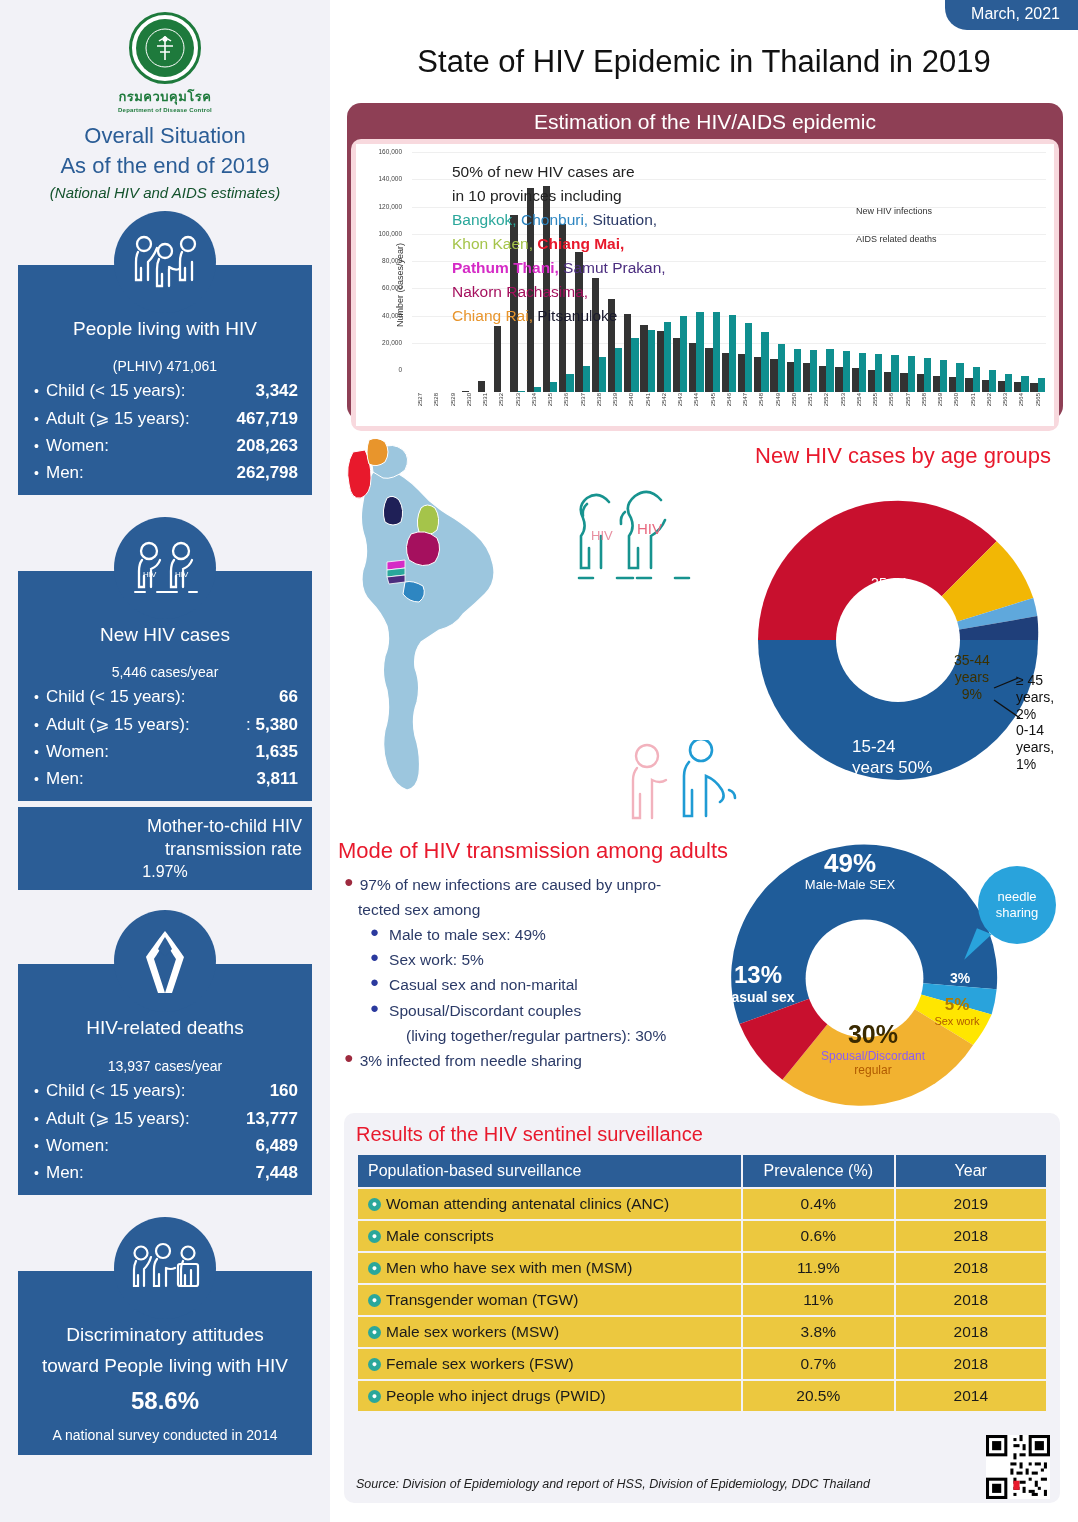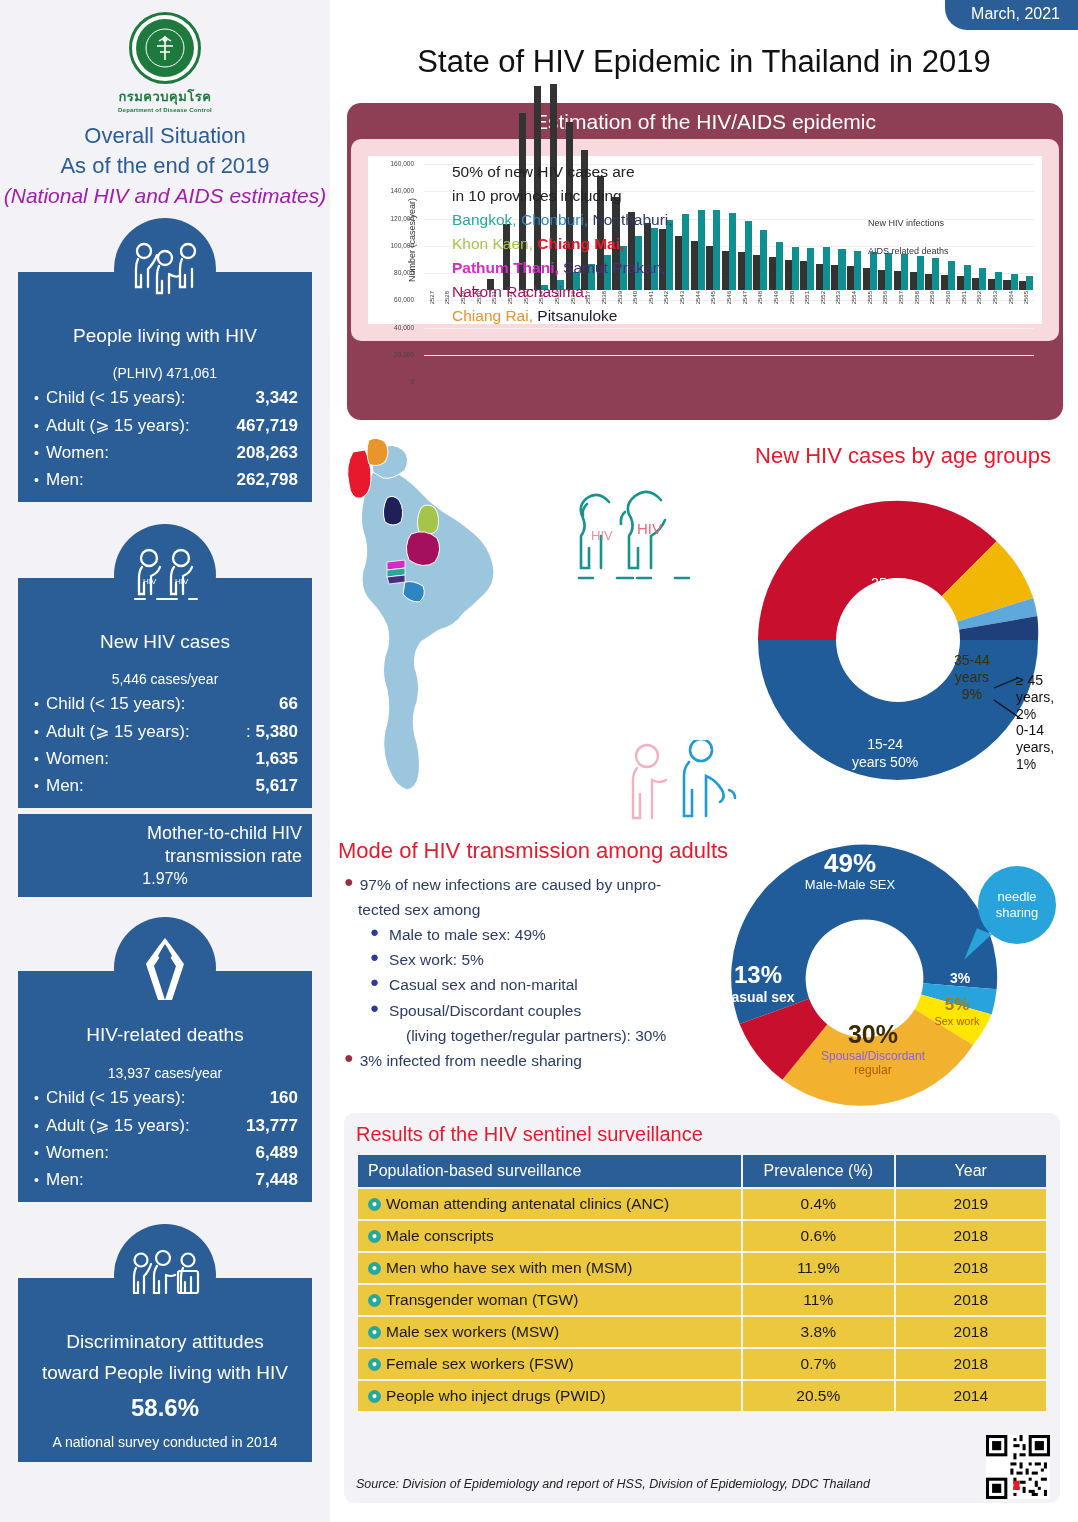--- a/index.html
+++ b/index.html
@@ -24,21 +24,21 @@
     display: flex; align-items: center; justify-content: center;
   }
   .logo-inner {
     width: 58px; height: 58px; border-radius: 50%;
     background: #1e7a3c; display:flex; align-items:center; justify-content:center;
   }
   .logo-thai { font-size: 13px; color:#1e7a3c; font-weight: bold; margin-top:2px; letter-spacing:.5px;}
   .logo-eng { font-size: 6px; color:#1e7a3c; font-weight: bold; letter-spacing:.2px;}
   .sb-h1 { text-align:center; color:#2b5d96; font-size:22px; margin-top:10px; }
   .sb-h2 { text-align:center; color:#2b5d96; font-size:22px; margin-top:4px; }
-  .sb-h3 { text-align:center; color:#a21caf; font-size:21px; font-style:italic; margin-top:5px; }
+  .sb-h3 { text-align:center; color:#14532d; font-size:15px; font-style:italic; margin-top:5px; }
 
   .icon-circle {
     width: 102px; height: 102px; border-radius:50%;
     background:#2b5d96; margin: 10px auto 0 auto;
     display:flex; align-items:center; justify-content:center;
     position: relative; z-index: 5;
   }
   .block {
     background:#2b5d96; color:#fff;
     margin: -48px 18px 0 18px;
@@ -82,22 +82,22 @@
 
   
   #chart-panel {
     position:absolute; left:17px; top:103px; width:716px; height:317px;
     background:#8e3f55; border-radius:14px; padding:4px;
   }
   #chart-panel-title {
     color:#fff; font-size:21px; text-align:center; padding:3px 0 5px 0;
   }
   #chart-inner-pink {
-    background:#f8d9de; border-radius:10px; padding:17px;
-    height: 202px;
+    background:#f8d9de; border-radius:10px; padding:5px;
+    height: 292px;
   }
   #chart-plot {
     background:#fff; width:100%; height:100%; position:relative;
   }
   .ylabel {
     position:absolute; left:2px; top:50%;
     transform: translateY(-50%) rotate(-90deg);
     transform-origin: center;
     font-size:9px; color:#333; white-space:nowrap;
   }
@@ -267,21 +267,21 @@
     <div class="stat-row">
         <span class="stat-bullet">•</span>
         <span class="stat-label">Women:</span>
         <span class="stat-colon"></span>
         <span class="stat-val">1,635</span>
       </div>
     <div class="stat-row">
         <span class="stat-bullet">•</span>
         <span class="stat-label">Men:</span>
         <span class="stat-colon"></span>
-        <span class="stat-val">5,617</span>
+        <span class="stat-val">3,811</span>
       </div>
   </div>
   <div class="subblock">
     <div class="subblock-line">Mother-to-child HIV</div>
     <div class="subblock-line">transmission rate</div>
     <div class="subblock-val">1.97%</div>
   </div>
 
   <div class="icon-circle" style="margin-top:20px">
     <svg width="62" height="76" viewBox="0 0 62 76">
@@ -676,21 +676,21 @@
       <path d="M70 152 Q78 150 88 156 Q92 166 84 172 Q74 172 68 164 Z" fill="#2e86c1" stroke="#fff" stroke-width="1"></path>
     </svg>
   </div>
 
   <div id="prov-text">
     <div class="prov-line">50% of new HIV cases are</div>
     <div class="prov-line">in 10 provinces including</div>
     <div class="prov-line">
       <span style="color:#2aa79b">Bangkok,</span>
       <span style="color:#2e86c1">Chonburi,</span>
-      <span style="color:#2b3a67">Nonthaburi,</span>
+      <span style="color:#2b3a67">Situation,</span>
     </div>
     <div class="prov-line">
       <span style="color:#a5c44a">Khon Kaen,</span>
       <span style="color:#e8192c;font-weight:bold">Chiang Mai,</span>
     </div>
     <div class="prov-line">
       <span style="color:#d52bc6;font-weight:bold">Pathum Thani,</span>
       <span style="color:#4b2d7f">Samut Prakan,</span>
     </div>
     <div class="prov-line">
@@ -753,21 +753,21 @@
   <div style="position:absolute;left:686px;top:672px;text-align:left;color:#111;font-size:14px;line-height:1.2">
     <div>≥ 45</div>
     <div>years,</div>
     <div>2%</div>
   </div>
   <div style="position:absolute;left:686px;top:722px;text-align:left;color:#111;font-size:14px;line-height:1.2">
     <div>0-14</div>
     <div>years,</div>
     <div>1%</div>
   </div>
-  <div style="position:absolute;left:522px;top:736px;text-align:center;color:#fff;font-size:14px;line-height:1.25">
+  <div style="position:absolute;left:522px;top:736px;color:#fff;font-size:17px;line-height:1.25">
     <div>15-24</div>
     <div>years 50%</div>
   </div>
   <svg style="position:absolute;left:660px;top:660px;pointer-events:none" width="50" height="70">
     <path d="M4 28 L28 18" stroke="#111" stroke-width="1.3" fill="none"></path>
     <path d="M4 40 L30 58" stroke="#111" stroke-width="1.3" fill="none"></path>
   </svg>
 
   <div id="mode-title">Mode of HIV transmission among adults</div>
   <div id="mode-list">

